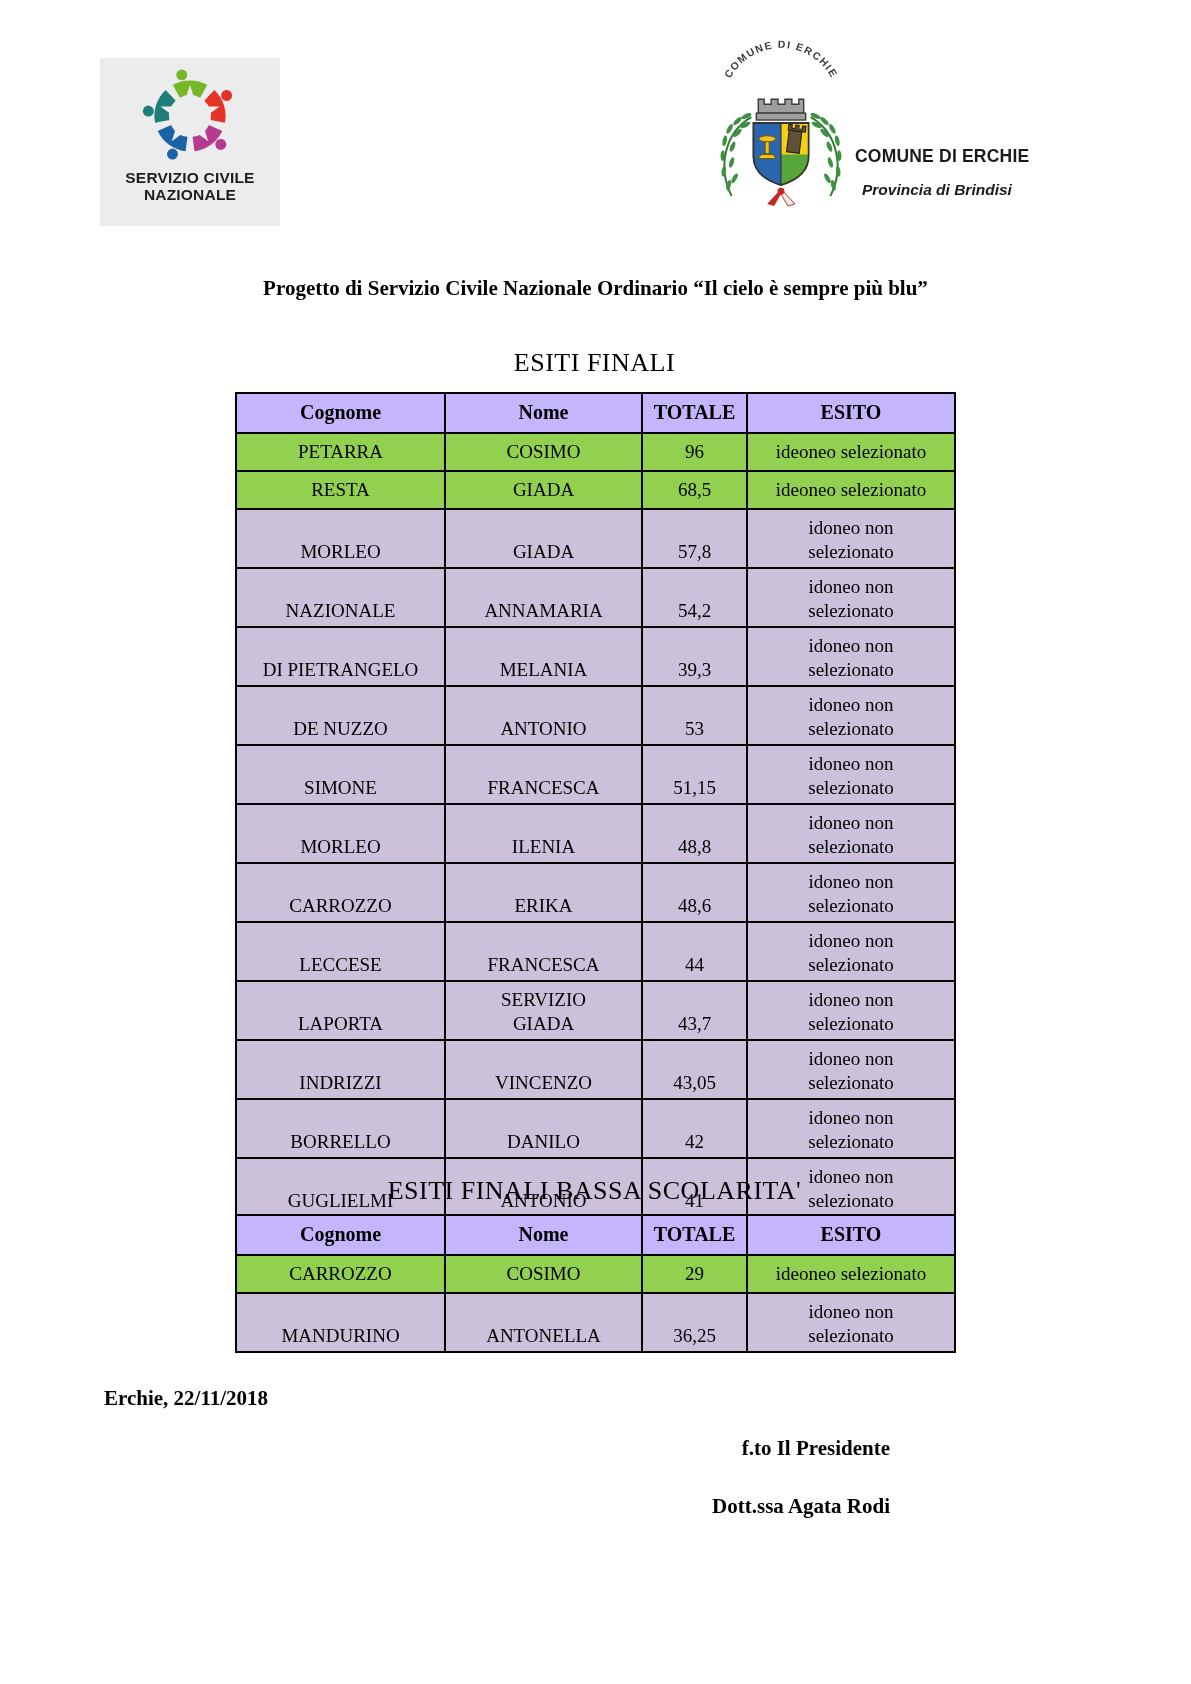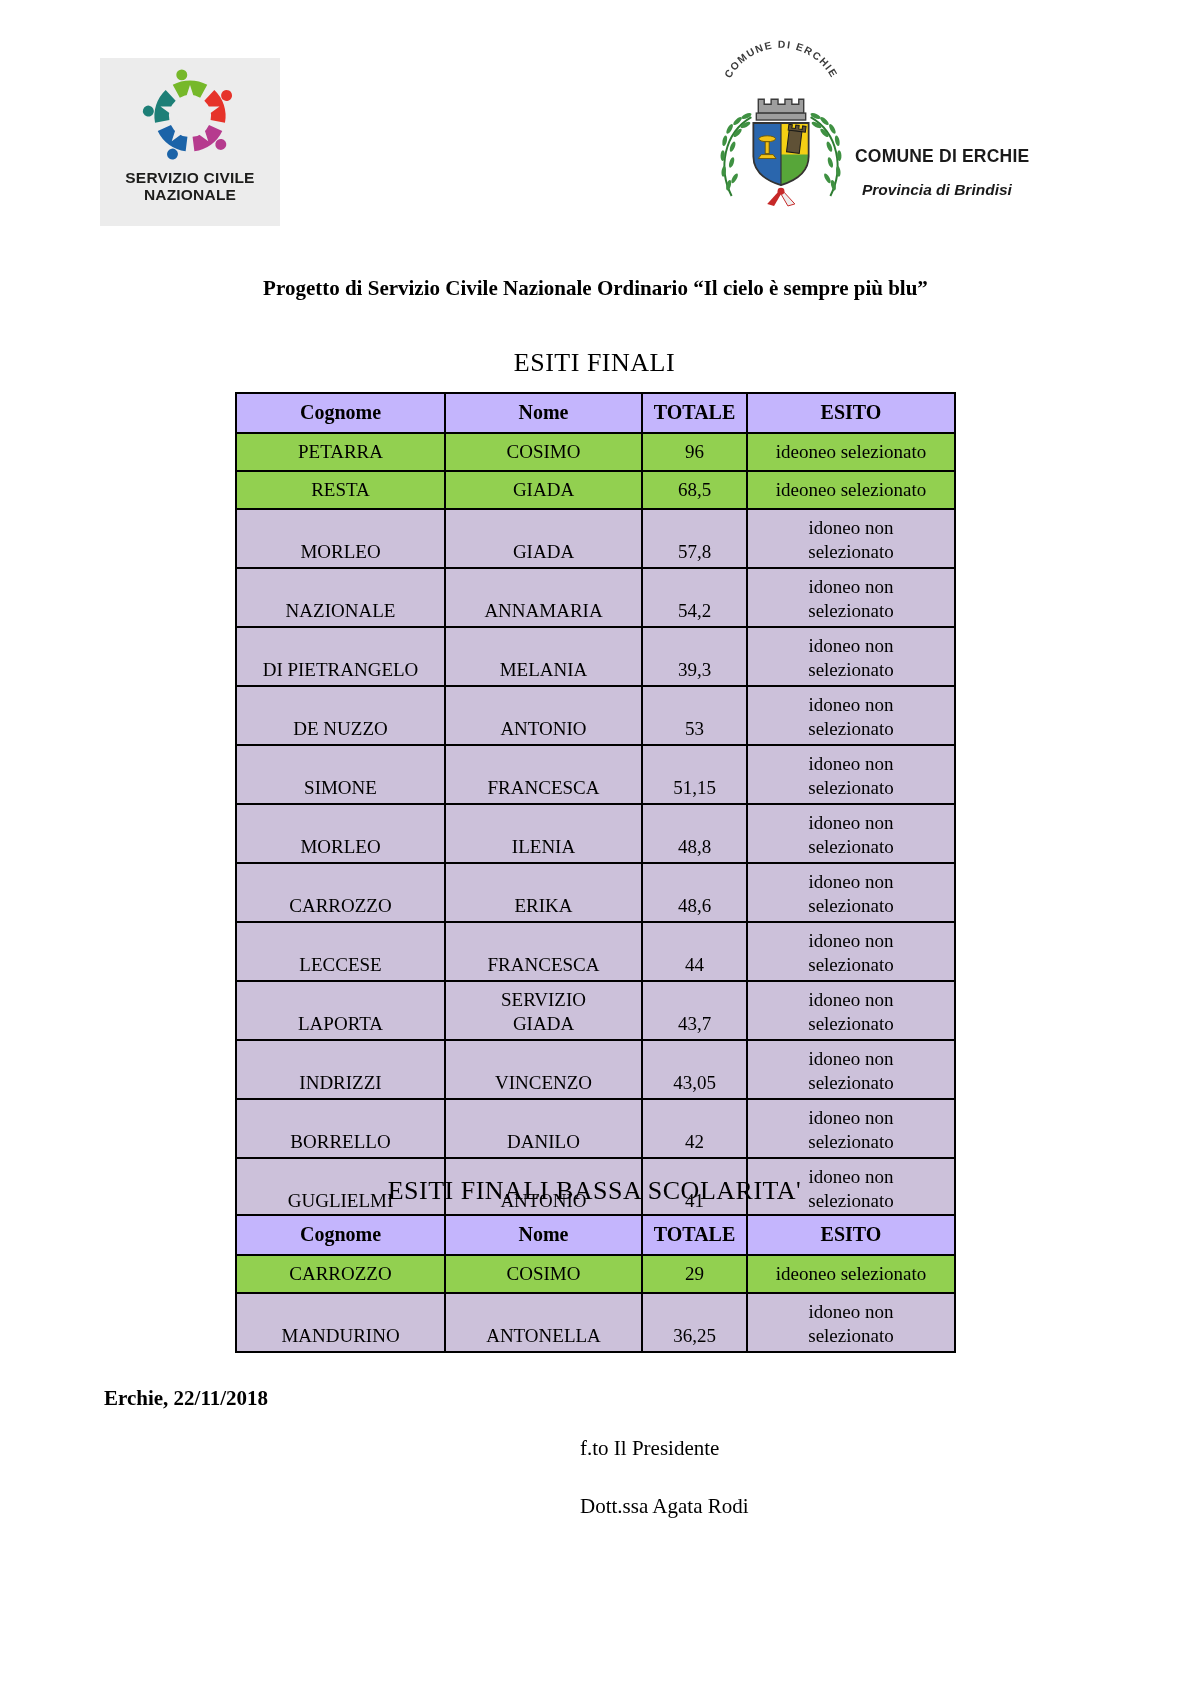--- a/index.html
+++ b/index.html
@@ -35,22 +35,22 @@
   .tbl-wrap{position:absolute;left:235px;width:719px;}
   #table-1{top:392px;} #table-2{top:1214px;}
   table{border-collapse:collapse;table-layout:fixed;width:100%;}
   th,td{border:2px solid var(--table-border);text-align:center;overflow:hidden;
         padding:2px 4px 3px;font-size:19px;white-space:pre-line;}
   th{height:33px;font-size:20px;font-weight:bold;vertical-align:middle;background:#c4b5fd;}
   tr.selected td{background:var(--selected-row);height:31px;vertical-align:middle;}
   tr.not-selected td{background:var(--not-selected-row);height:52px;vertical-align:bottom;line-height:24px;}
   
   .place-date{position:absolute;left:104px;top:1386px;font-size:21px;font-weight:bold;}
-  .signature{position:absolute;left:580px;top:1436px;width:310px;text-align:left;
-             font-size:21px;font-weight:normal;}
+  .signature{position:absolute;left:580px;top:1436px;width:310px;text-align:right;
+             font-size:21px;font-weight:bold;}
   .signature .signer{margin-top:33px;}
 </style>
 </head>
 <body>
 
 <div class="page">
 
   <div class="sc-logo">
     <svg width="106" height="106" viewBox="-58 -58 116 116">
       <g transform="rotate(0)">

